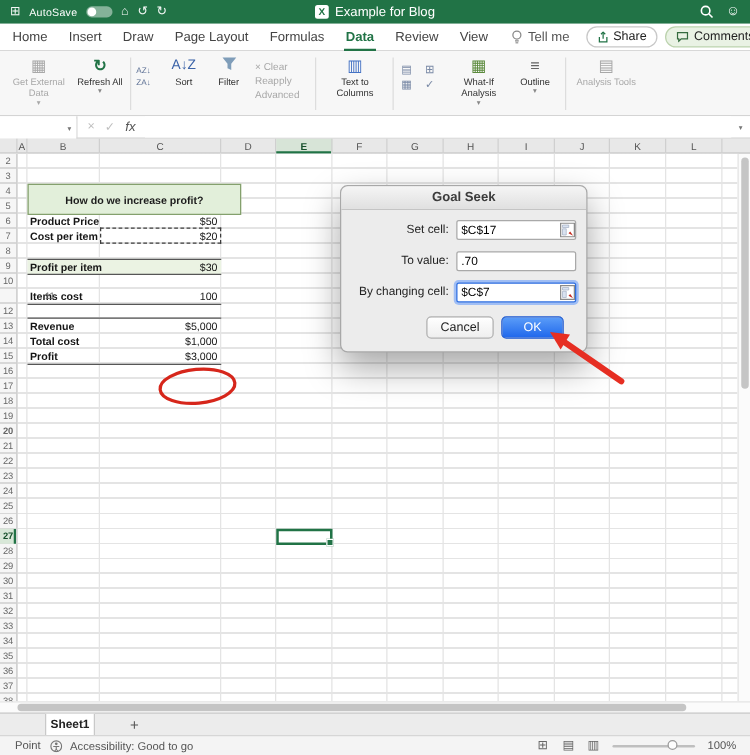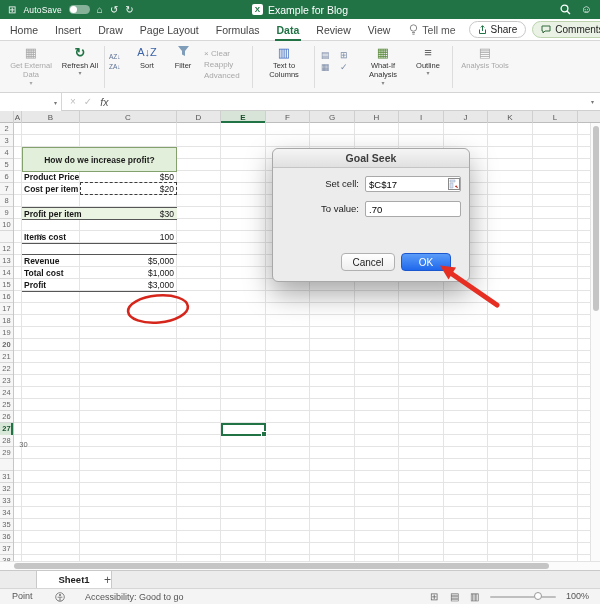--- a/index.html
+++ b/index.html
@@ -59,21 +59,21 @@
 
   
   .grid{position:absolute;top:123px;left:0;width:590px;height:438px;background-color:#fff;
         background-image:repeating-linear-gradient(to bottom,transparent 0px,transparent 11px,#e4e4e4 11px,#e4e4e4 12px);overflow:hidden}
   .vline{position:absolute;top:0;bottom:0;width:1px;background:#e4e4e4;z-index:1}
   .rowgutter{position:absolute;left:0;top:0;width:14px;height:100%;background-color:#f6f6f6;
         background-image:repeating-linear-gradient(to bottom,transparent 0px,transparent 11px,#d8d8d8 11px,#d8d8d8 12px);border-right:1px solid #c6c6c6;z-index:3}
   .rownum{position:absolute;left:0;width:13px;height:12px;font-size:7.5px;color:#666;text-align:center;line-height:12px}
   .rownum-sel{background:#d8e8d8;color:#17502c;font-weight:bold;box-shadow:inset -2px 0 0 #217346}
 
-  .qbox{position:absolute;left:22px;top:24px;width:155px;height:25px;background:#e2efda;border:1px solid #84a06d;z-index:2;font-size:8.5px;font-weight:bold;color:#1c1c1c;display:flex;align-items:center;justify-content:center}
+  .qbox{position:absolute;left:22px;top:24px;width:171px;height:25px;background:#e2efda;border:1px solid #84a06d;z-index:2;font-size:8.5px;font-weight:bold;color:#1c1c1c;display:flex;align-items:center;justify-content:center}
   .crow{position:absolute;left:22px;width:155px;height:12px;z-index:2}
   .crow.bordered{height:13px}
   .clabel{position:absolute;left:2px;top:0;font-size:8.5px;font-weight:bold;color:#161616;line-height:12px;white-space:nowrap}
   .cval{position:absolute;left:58px;width:94px;text-align:right;font-size:8.5px;color:#161616;line-height:12px}
   #row9{background:#ebf3e3;border-top:1px solid #565656;border-bottom:1px solid #565656}
   #row11{border-bottom:1px solid #565656}
   .block1315{position:absolute;left:22px;top:131px;width:155px;height:38px;border-top:1px solid #565656;border-bottom:1px solid #565656;z-index:2}
   .rowin{position:relative;height:12px}
   #row17{background:#e2efda;border-top:1px solid #565656;border-bottom:1px solid #565656}
   .ants{position:absolute;left:80px;top:59px;width:97px;height:13px;border:1.5px dashed #3c3c3c;z-index:3}
@@ -81,27 +81,27 @@
   .selbox::after{content:"";position:absolute;right:-3px;bottom:-3px;width:4px;height:4px;background:#217346;border:1px solid #fff}
 
   
   .vscroll{position:absolute;left:590px;top:123px;width:10px;height:438px;background:#fbfbfb;border-left:1px solid #e3e3e3}
   .vthumb{position:absolute;left:2px;top:3px;width:6px;height:185px;border-radius:3px;background:#c5c5c5}
   .hscroll{position:absolute;left:0;top:561px;width:600px;height:9px;background:#fbfbfb;border-top:1px solid #e3e3e3}
   .hthumb{position:absolute;left:14px;top:1px;width:535px;height:6px;border-radius:3px;background:#c5c5c5}
 
   
   .tabbar{position:absolute;left:0;top:570px;width:600px;height:18px;background:#ececec;border-top:1px solid #c9c9c9}
-  .sheettab{position:absolute;left:36px;top:0;width:76px;height:17px;background:#fff;border-left:1px solid #c9c9c9;border-right:1px solid #c9c9c9;font-size:9.5px;font-weight:bold;color:#222;display:flex;align-items:center;justify-content:center}
+  .sheettab{position:absolute;left:36px;top:0;width:40px;height:17px;background:#fff;border-left:1px solid #c9c9c9;border-right:1px solid #c9c9c9;font-size:9.5px;font-weight:bold;color:#222;display:flex;align-items:center;justify-content:center}
   .addsheet{position:absolute;left:104px;top:0;height:17px;display:flex;align-items:center;font-size:12px;color:#555}
 
   
   .statusbar{position:absolute;left:0;top:588px;width:600px;height:16px;background:#f4f4f4;border-top:1px solid #d6d6d6;font-size:9px;color:#555}
   .smode{position:absolute;left:12px;top:0;line-height:15px}
-  .sacc{position:absolute;left:55px;top:0;height:15px;display:flex;align-items:center;gap:20px}
+  .sacc{position:absolute;left:40px;top:0;height:15px;display:flex;align-items:center;gap:6px}
   .viewicon{position:absolute;top:0;line-height:15px;font-size:10px;color:#666}
   .ztrack{position:absolute;left:490px;top:7px;width:66px;height:2px;background:#bfbfbf;border-radius:1px}
   .zknob{position:absolute;left:534px;top:3px;width:8px;height:8px;border-radius:50%;background:#fdfdfd;border:1px solid #9a9a9a}
   .zoomtxt{position:absolute;left:566px;top:0;line-height:15px}
 
   
   .dlg{position:absolute;left:272px;top:148px;width:198px;height:134px;background:#ececec;border:1px solid #a8a8a8;border-radius:6px;box-shadow:0 12px 28px rgba(0,0,0,.35);z-index:10}
   .dlg-title{height:19px;border-bottom:1px solid #c4c4c4;border-radius:6px 6px 0 0;background:linear-gradient(#f5f5f5,#e0e0e0);font-size:10.5px;font-weight:bold;color:#3c3c3c;text-align:center;line-height:18px}
   .drow{position:absolute;left:0;width:198px;height:16px}
   .dlabel{position:absolute;width:86px;left:0;text-align:right;font-size:9.5px;color:#222;line-height:16px;white-space:nowrap}
@@ -305,21 +305,21 @@
         <div class="rownum" style="top: 216px; font-weight: bold;">20</div>
         <div class="rownum" style="top: 228px;">21</div>
         <div class="rownum" style="top: 240px;">22</div>
         <div class="rownum" style="top: 252px;">23</div>
         <div class="rownum" style="top: 264px;">24</div>
         <div class="rownum" style="top: 276px;">25</div>
         <div class="rownum" style="top: 288px;">26</div>
         <div class="rownum rownum-sel" style="top: 300px;">27</div>
         <div class="rownum" style="top: 312px;">28</div>
         <div class="rownum" style="top: 324px;">29</div>
-        <div class="rownum" style="top: 316px; margin-left: 17px;">30</div>
+        <div class="rownum" style="top: 336px;">30</div>
         <div class="rownum" style="top: 348px;">31</div>
         <div class="rownum" style="top: 360px;">32</div>
         <div class="rownum" style="top: 372px;">33</div>
         <div class="rownum" style="top: 384px;">34</div>
         <div class="rownum" style="top: 396px;">35</div>
         <div class="rownum" style="top: 408px;">36</div>
         <div class="rownum" style="top: 420px;">37</div>
         <div class="rownum" style="top: 432px;">38</div>
       </div>
 
@@ -401,20 +401,29 @@
       <svg class="picker" viewBox="0 0 12 12">
         <rect x="0.5" y="0.5" width="11" height="11" fill="#fff" stroke="#8a8a8a"></rect>
         <path d="M2 2h5v2H2zM2 5h3v5H2z" fill="#d9e2f0" stroke="#9aa7bd" stroke-width="0.5"></path>
         <path d="M10.5 10.5 6.8 8.6l1.4-1.4z" fill="#c5281c"></path>
       </svg>
     </div>
     <div class="drow" style="top:52px">
       <span class="dlabel">To value:</span>
       <input class="dinput noicon" value=".70" style="">
     </div>
+    <div class="drow" style="top:77px">
+      <span class="dlabel">By changing cell:</span>
+      <input class="dinput" id="din3" value="$C$7" style="">
+      <svg class="picker" viewBox="0 0 12 12">
+        <rect x="0.5" y="0.5" width="11" height="11" fill="#fff" stroke="#8a8a8a"></rect>
+        <path d="M2 2h5v2H2zM2 5h3v5H2z" fill="#d9e2f0" stroke="#9aa7bd" stroke-width="0.5"></path>
+        <path d="M10.5 10.5 6.8 8.6l1.4-1.4z" fill="#c5281c"></path>
+      </svg>
+    </div>
     <div class="btn btn-cancel">Cancel</div>
     <div class="btn btn-ok">OK</div>
   </div>
 
   <svg class="annot" viewBox="0 0 600 604">
     <ellipse cx="158" cy="309" rx="30" ry="13.5" fill="none" stroke="#d6261b" stroke-width="2.6" transform="rotate(-5 158 309)"></ellipse>
     <line x1="497" y1="305" x2="452" y2="274" stroke="#e62e22" stroke-width="5" stroke-linecap="round"></line>
     <polygon points="440,265.5 456,267.5 448.5,279.5" fill="#e62e22"></polygon>
   </svg>
 

